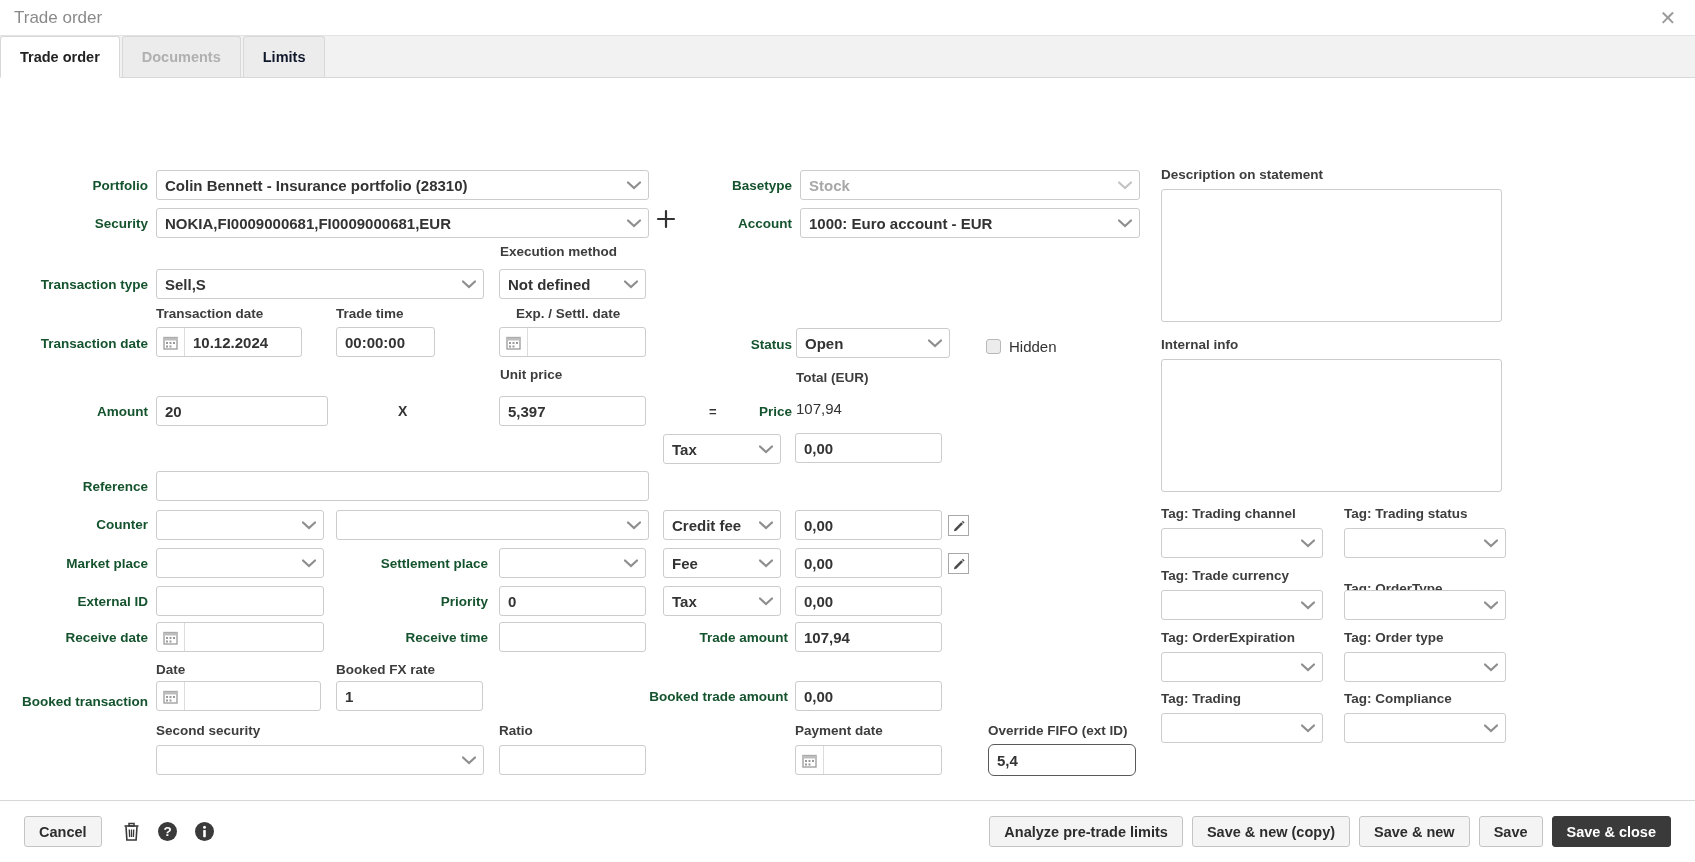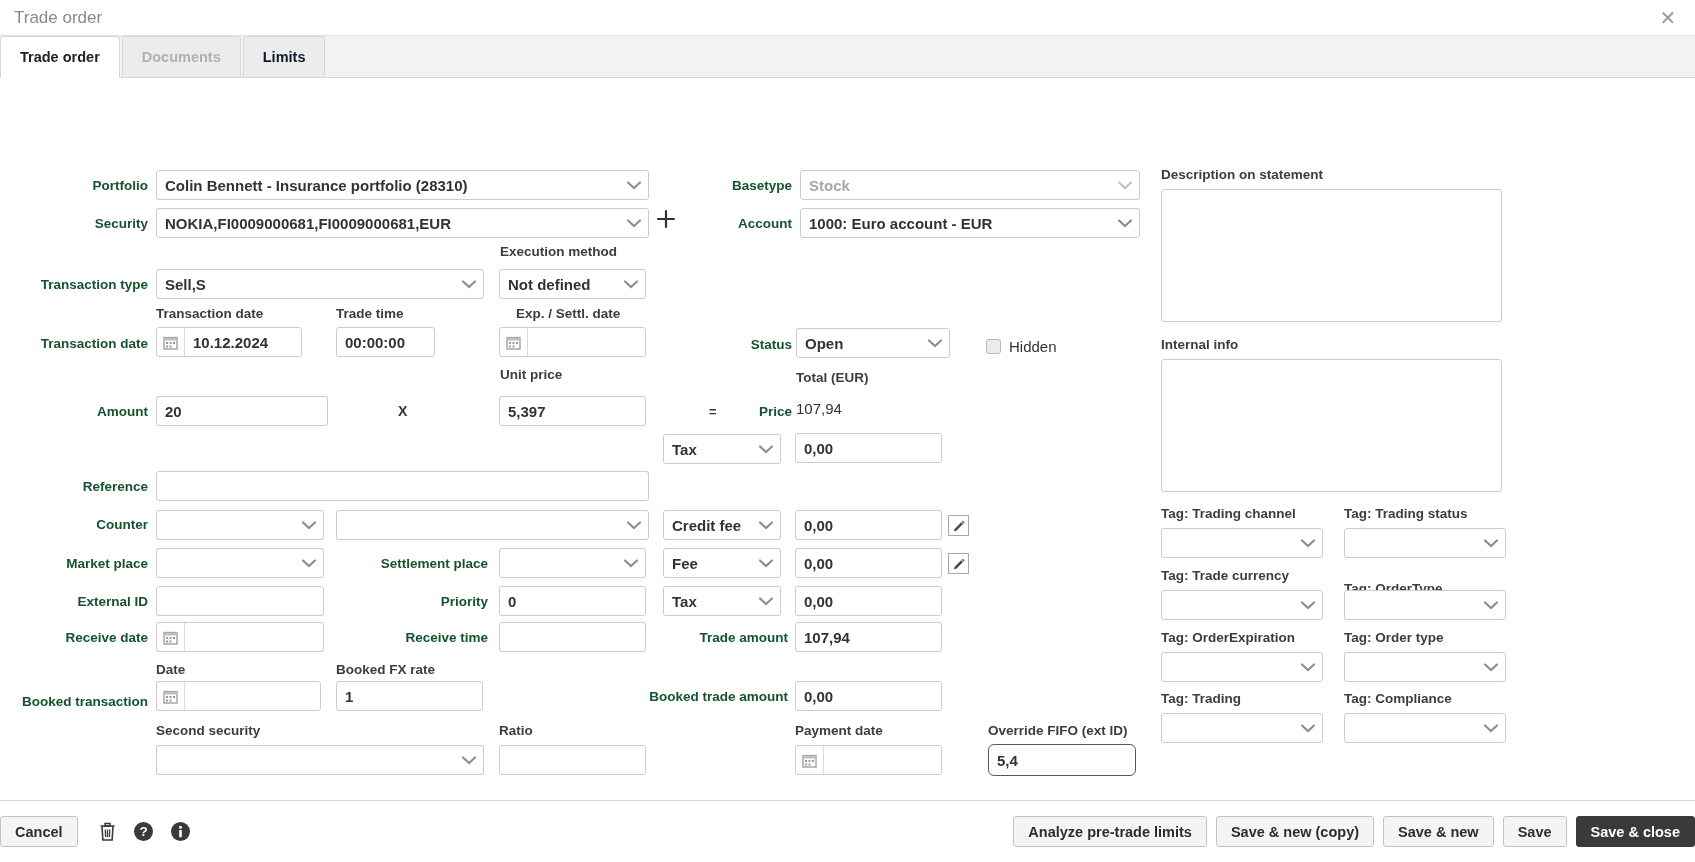--- a/index.html
+++ b/index.html
@@ -120,21 +120,21 @@
   .statictext { font-size: 15px; color: #333; white-space: nowrap; }
   .eqsign { font-size: 13px; font-weight: bold; color: #333; }
   .xsign { font-size: 14px; font-weight: bold; color: #333; }
 
   
   .footer {
     height: 62px; flex: 0 0 62px;
     border-top: 1px solid #d8d8d8;
     background: #ffffff;
     display: flex; align-items: center;
-    padding: 0 0;
+    padding: 0 24px;
   }
   .btn {
     height: 31px; padding: 0 14px;
     background: #f4f4f4;
     border: 1px solid #c4c4c4; border-radius: 3px;
     font-size: 14.5px; font-weight: bold; color: #2d2d2d;
     display: flex; align-items: center; cursor: pointer;
     font-family: "Liberation Sans", sans-serif;
     white-space: nowrap;
   }

